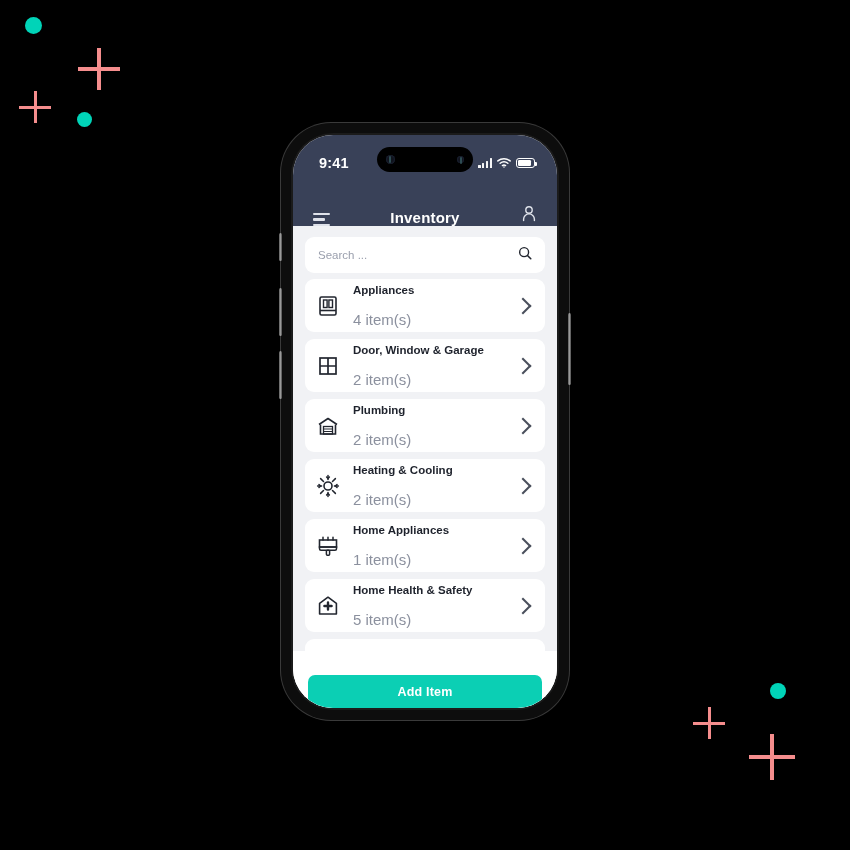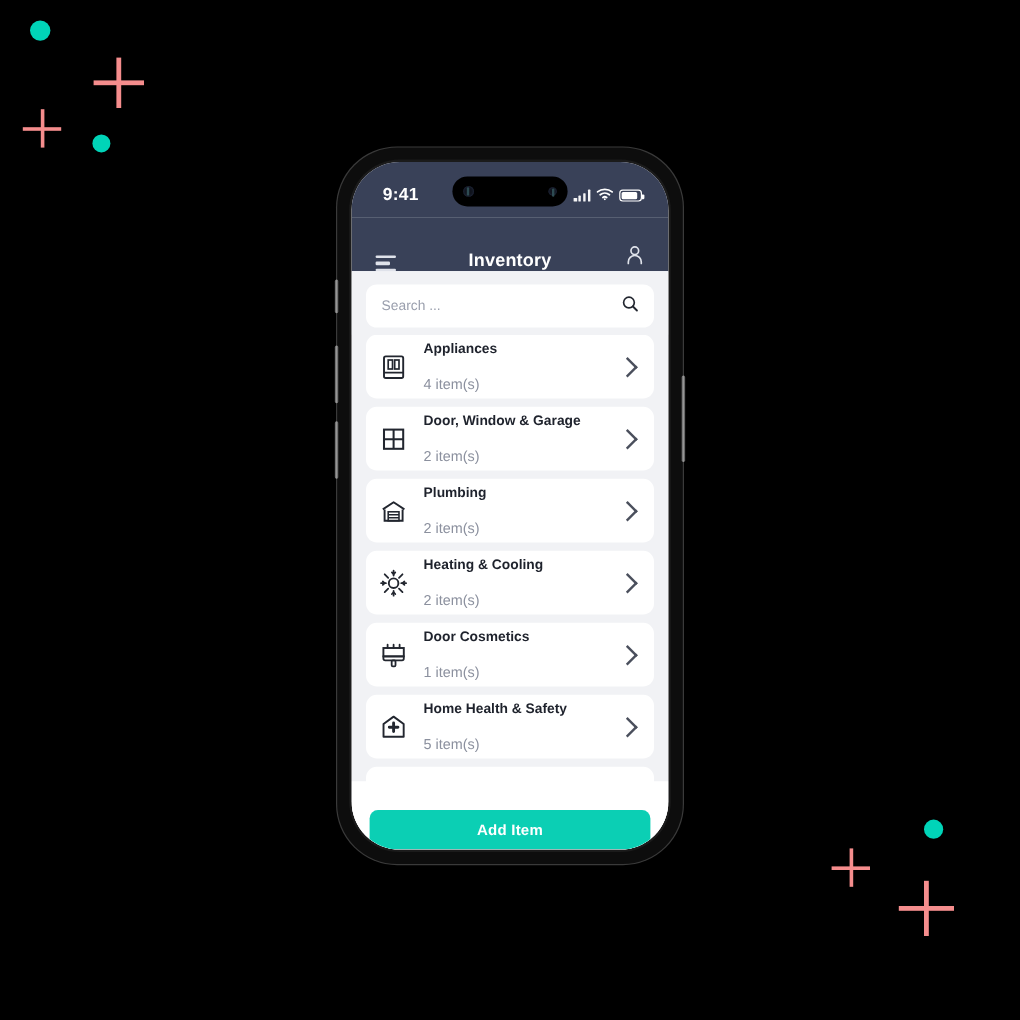--- a/index.html
+++ b/index.html
@@ -100,21 +100,21 @@
   #search-input::placeholder { color:#9a9fad; }
 
   #list { flex:1 1 auto; overflow: hidden; padding: 0 12px; }
   .card {
     background:#fff; border-radius: 9px; height: 53px; margin-bottom: 7px;
     display:flex; align-items:center; padding: 0 13px 0 10px; gap: 12px;
   }
   .cat-icon { width:26px; height:26px; flex:0 0 26px; display:flex; align-items:center; justify-content:center; }
   .cat-text { flex:1 1 auto; min-width:0; }
   .cat-title { font-size:11.5px; font-weight:bold; color:#1e222c; line-height:1.25; white-space:nowrap;}
-  .cat-sub { font-size:12px; color:#8b909e; margin-top:14px; }
+  .cat-sub { font-size:15px; color:#8b909e; margin-top:14px; }
   .chev { width:12px; height:12px; border-right:2px solid #4a4f5c; border-top:2px solid #4a4f5c;
           transform: rotate(45deg); flex:0 0 auto; margin-right:3px;}
 
   
   #footer {
     position:absolute; left:0; right:0; bottom:0; height: 57px;
     background:#fff; border-radius: 0 0 38px 38px;
     display:flex; align-items:flex-end; justify-content:center; padding-top: 8px;
   }
   #add-item {
@@ -282,21 +282,21 @@
               <div class="card">
                 <div class="cat-icon">
                   <svg width="24" height="24" viewBox="0 0 24 24" fill="none">
        <rect x="3.5" y="6" width="17" height="7" stroke="#22262f" stroke-width="1.6"></rect>
        <path d="M7 6V3.2M12 6V3.2M17 6V3.2" stroke="#22262f" stroke-width="1.5" stroke-linecap="round"></path>
        <path d="M3.5 13h17v1.8a1.5 1.5 0 0 1-1.5 1.5H5a1.5 1.5 0 0 1-1.5-1.5V13Z" stroke="#22262f" stroke-width="1.5"></path>
        <rect x="10.4" y="16.3" width="3.2" height="5" rx="1" stroke="#22262f" stroke-width="1.5"></rect>
      </svg>
                 </div>
                 <div class="cat-text">
-                  <div class="cat-title">Door Cosmetics</div>
+                  <div class="cat-title">Home Appliances</div>
                   <div class="cat-sub">1 item(s)</div>
                 </div>
                 <div class="chev"></div>
               </div>
               <div class="card">
                 <div class="cat-icon">
                   <svg width="24" height="24" viewBox="0 0 24 24" fill="none">
        <path d="M3.6 9.4 12 3.2l8.4 6.2V20H3.6V9.4Z" stroke="#22262f" stroke-width="1.6" stroke-linejoin="round"></path>
        <path d="M12 8.4v7.2M8.4 12h7.2" stroke="#22262f" stroke-width="2.4" stroke-linecap="round"></path>
      </svg>

